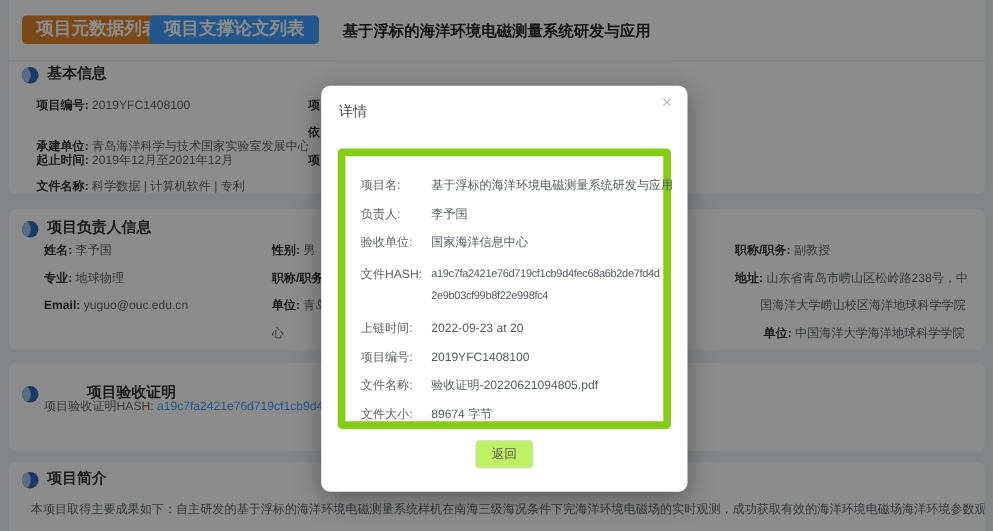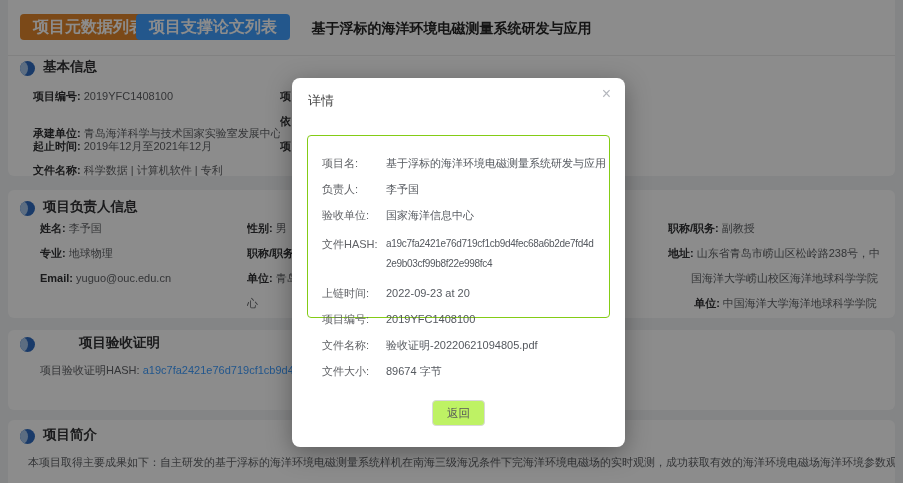--- a/index.html
+++ b/index.html
@@ -42,22 +42,22 @@
                   color:#606266; white-space:nowrap; overflow:hidden; }
 
   .backdrop { position:absolute; inset:0; background:rgba(0,0,0,0.45); z-index:5; }
 
   .modal { position:absolute; left:292px; top:78px; width:333px; height:369px;
            background:#fff; border-radius:8px; z-index:10;
            box-shadow:0 6px 24px rgba(0,0,0,0.35); }
   .modal-head { position:absolute; left:16px; top:14px; font-size:13px; color:#4a4a4a; }
   .modal-close { position:absolute; right:14px; top:8px; font-size:16px; color:#b4b7bd;
                  background:none; border:none; cursor:pointer; line-height:1; font-family:inherit; }
-  .modal-box { position:absolute; left:15px; top:57px; width:303px; height:183px;
-               border:1px solid #84cc16; border-radius:4px; padding:20px 14px 0 14px; }
+  .modal-box { position:absolute; left:15px; top:57px; width:303px; height:255px;
+               border:7px solid #84cc16; border-radius:4px; padding:20px 14px 0 14px; }
   .mrow { display:flex; margin-bottom:12px; line-height:14px; }
   .mlabel { flex:0 0 56px; font-size:11px; color:#606266; white-space:nowrap; }
   .mvalue { margin-left:8px; font-size:11px; color:#55595f; white-space:nowrap; }
   .mrow-hash { line-height:20px; }
   .mrow-hash .mvalue { white-space:normal; font-size:10px; letter-spacing:-0.3px; }
   .modal-foot { position:absolute; left:0; right:0; top:322px; text-align:center; }
   .back-btn { display:inline-block; background:#bef264; border:1px solid #d9d9d9; border-radius:4px;
               height:26px; line-height:24px; padding:0 14px; font-size:11.5px; color:#595959;
               font-family:inherit; cursor:pointer; }
 </style>
@@ -147,21 +147,21 @@
     <div class="frow" style="left:683px; top:76px; width:235px;">
       <span class="fvalue">国海洋大学崂山校区海洋地球科学学院</span>
     </div>
     <div class="frow" style="left:660px; top:101px; width:235px;text-align:center;">
       <span class="flabel">单位:</span>
       <span class="fvalue">中国海洋大学海洋地球科学学院</span>
     </div>
   </div>
 
   <div class="card card-accept">
-    <div class="section-head" style="top:4px;gap:44px;">
+    <div class="section-head" style="top:18px;gap:44px;">
       <span class="sec-icon"></span>
       <span class="section-title">项目验收证明</span>
     </div>
     <div class="frow" style="left:32px; top:28px; width:840px;">
       <span class="fvalue">项目验收证明HASH:</span>
       <span class="hash-link">a19c7fa2421e76d719cf1cb9d4fec68a6b2de7fd4d2e9b03cf99b8f22e998fc4</span>
     </div>
   </div>
 
   <div class="card card-summary">

